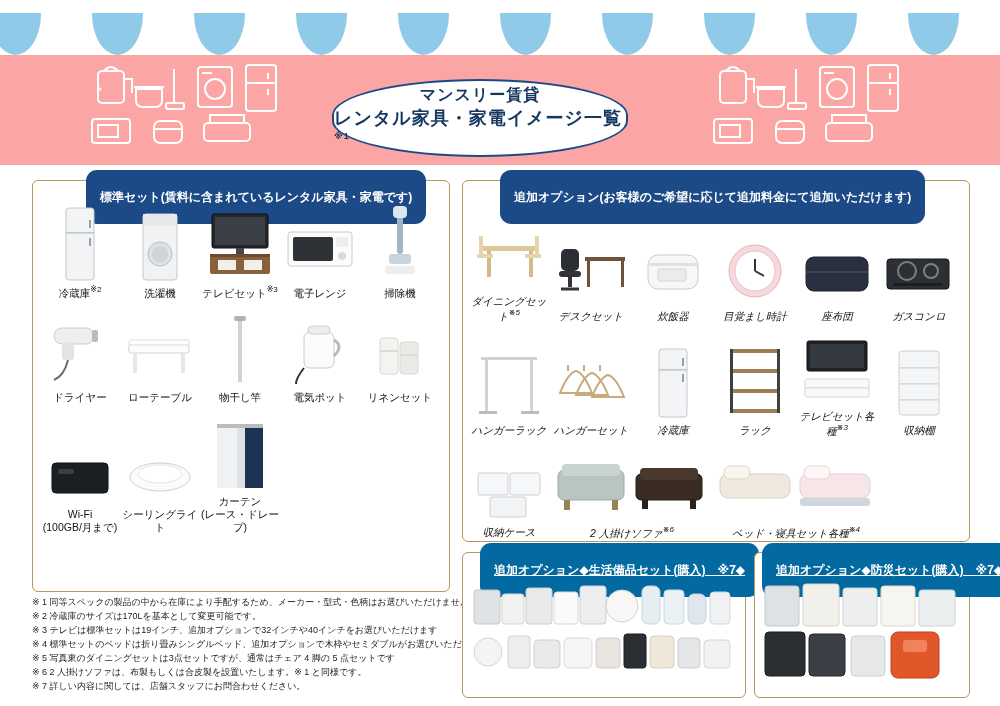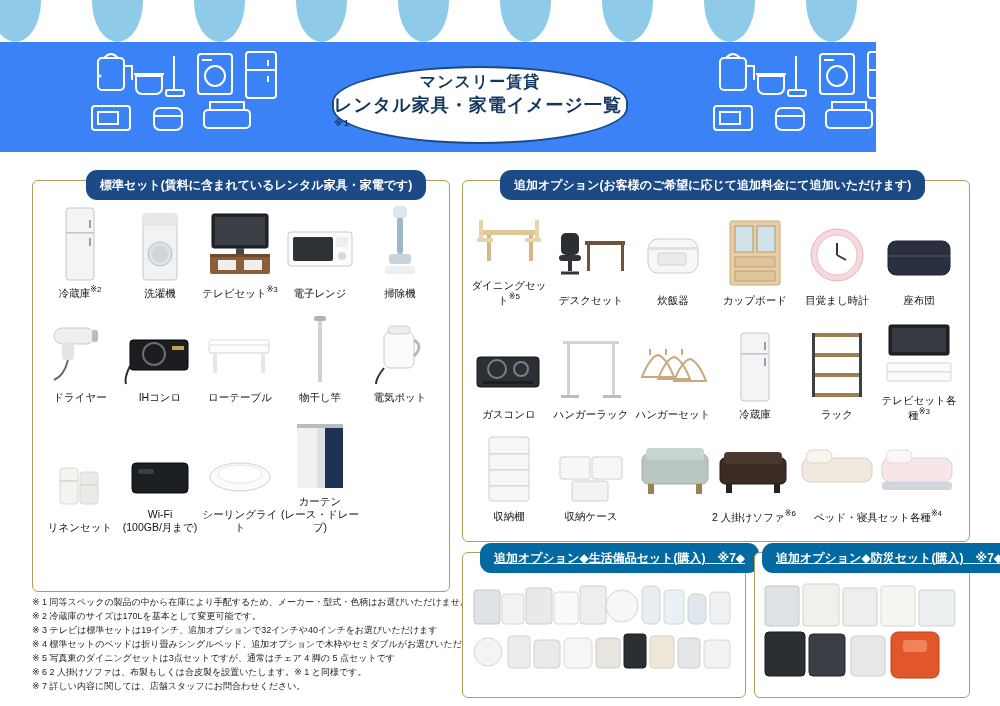--- a/index.html
+++ b/index.html
@@ -5,22 +5,22 @@
   html,body{margin:0;padding:0;}
   body{
     width:1000px;height:706px;
     background:#ffffff;
     font-family:"Liberation Sans","DejaVu Sans",sans-serif;
     overflow:hidden;
     position:relative;
   }
   
   .header{
-    position:absolute;left:0;top:0;width:876px;height:166px;
-    background:#3b82f6;
+    position:absolute;left:0;top:13px;width:1000px;height:166px;
+    background:#fca5a5;
     overflow:hidden;
   }
   .awning{
     position:absolute;left:0;top:0;width:1000px;height:42px;
     background:#ffffff;
   }
   .awning .scallops{
     position:absolute;left:-10px;top:0;width:1020px;height:42px;
     display:flex;
   }
@@ -64,21 +64,21 @@
   }
   .panel-title{
     position:absolute;
     height:22px;line-height:22px;
     background:#1b4a86;
     color:#ffffff;
     font-size:12px;font-weight:bold;
     text-align:center;
     border-radius:11px;
     white-space:nowrap;
-    padding:4px 14px;
+    padding:16px 14px;
   }
   .panel-title.brown{background:#0369a1;text-decoration:underline;}
 
   #panel-standard{left:32px;top:180px;width:416px;height:410px;}
   #title-standard{left:86px;top:170px;}
 
   #panel-option{left:462px;top:180px;width:506px;height:360px;}
   #title-option{left:500px;top:170px;}
 
   #panel-living{left:462px;top:552px;width:282px;height:144px;}
@@ -94,21 +94,21 @@
   .item .cap{
     font-size:10.5px;color:#111;text-align:center;line-height:1.25;margin-top:3px;
     white-space:pre-line;
   }
   .item .cap sup{font-size:8px;vertical-align:super;}
 
   #grid-standard{left:40px;top:200px;width:400px;}
   #grid-standard .item{width:80px;margin-bottom:6px;}
   #grid-standard .item .art{height:82px;}
 
-  #grid-option{left:468px;top:196px;width:494px;}
+  #grid-option{left:468px;top:212px;width:494px;font-style:italic;}
   #grid-option .item{width:82px;margin-bottom:4px;}
   #grid-option .item .art{height:80px;}
 
   
   .notes{
     position:absolute;left:32px;top:596px;width:420px;
     font-size:9px;color:#222;line-height:1.55;
   }
   .notes div{white-space:nowrap;}
 
@@ -308,31 +308,20 @@
           <rect x="10" y="14" width="40" height="16" rx="8" fill="#efefef" stroke="#c9cbcd"></rect>
           <rect x="18" y="28" width="12" height="18" rx="3" fill="#e3e4e5"></rect>
           <path d="M24 46 q-4 16 -14 20" stroke="#6b6d70" fill="none" stroke-width="2"></path>
           <rect x="48" y="16" width="6" height="12" rx="2" fill="#b9bcbf"></rect>
         </svg>
     </div>
     <div class="cap"><span>ドライヤー</span></div>
   </div>
   <div class="item">
     <div class="art">
-      <svg width="76" height="72">
-          <rect x="8" y="24" width="58" height="30" rx="3" fill="#1b1d20" stroke="#000"></rect>
-          <circle cx="32" cy="38" r="11" fill="none" stroke="#6a6e73" stroke-width="2"></circle>
-          <rect x="50" y="30" width="12" height="4" fill="#c9a04a"></rect>
-          <path d="M8 50 q-6 12 -4 18" stroke="#2a2c2f" fill="none" stroke-width="2"></path>
-        </svg>
-    </div>
-    <div class="cap"><span>IHコンロ</span></div>
-  </div>
-  <div class="item">
-    <div class="art">
       <svg width="78" height="66">
           <rect x="8" y="22" width="60" height="9" rx="2" fill="#fdfdfd" stroke="#cfd1d3"></rect>
           <rect x="12" y="31" width="4" height="20" fill="#e6e7e8"></rect>
           <rect x="60" y="31" width="4" height="20" fill="#e6e7e8"></rect>
           <rect x="8" y="18" width="60" height="5" rx="2" fill="#ffffff" stroke="#d9dbdd"></rect>
         </svg>
     </div>
     <div class="cap"><span>ローテーブル</span></div>
   </div>
   <div class="item">
@@ -438,33 +427,20 @@
       <svg width="78" height="74">
           <rect x="14" y="22" width="50" height="34" rx="10" fill="#f7f7f8" stroke="#c9cbcd"></rect>
           <rect x="14" y="30" width="50" height="3" fill="#dfe1e3"></rect>
           <rect x="24" y="36" width="28" height="12" rx="2" fill="#e9ebed" stroke="#d2d4d6"></rect>
         </svg>
     </div>
     <div class="cap"><span>炊飯器</span></div>
   </div>
   <div class="item">
     <div class="art">
-      <svg width="74" height="76">
-          <rect x="12" y="6" width="50" height="64" rx="2" fill="#e6cfa6" stroke="#c9ab78"></rect>
-          <rect x="17" y="11" width="18" height="26" fill="#cfe2ea" stroke="#b4976a"></rect>
-          <rect x="39" y="11" width="18" height="26" fill="#cfe2ea" stroke="#b4976a"></rect>
-          <rect x="17" y="42" width="40" height="10" fill="#dcc losure"></rect>
-          <rect x="17" y="42" width="40" height="10" fill="#dfc59b" stroke="#c0a273"></rect>
-          <rect x="17" y="56" width="40" height="10" fill="#dfc59b" stroke="#c0a273"></rect>
-        </svg>
-    </div>
-    <div class="cap"><span>カップボード</span></div>
-  </div>
-  <div class="item">
-    <div class="art">
       <svg width="72" height="74">
           <circle cx="36" cy="38" r="26" fill="#f7d9dd" stroke="#e0b5bd"></circle>
           <circle cx="36" cy="38" r="20" fill="#ffffff" stroke="#e6c2c8"></circle>
           <path d="M36 38 l0 -12 M36 38 l9 5" stroke="#333" stroke-width="2"></path>
         </svg>
     </div>
     <div class="cap"><span>目覚まし時計</span></div>
   </div>
   <div class="item">
     <div class="art">
@@ -559,21 +535,21 @@
   <div class="item">
     <div class="art">
       <svg width="78" height="70">
           <rect x="8" y="20" width="30" height="22" rx="2" fill="#f6f7f8" stroke="#cdd1d4"></rect>
           <rect x="40" y="20" width="30" height="22" rx="2" fill="#f6f7f8" stroke="#cdd1d4"></rect>
           <rect x="20" y="44" width="36" height="20" rx="2" fill="#f1f3f4" stroke="#cdd1d4"></rect>
         </svg>
     </div>
     <div class="cap"><span>収納ケース</span></div>
   </div>
-  <div class="item" style="width:164px;align-items:flex-end;">
+  <div class="item" style="width:164px;">
     <div class="art">
       <svg width="160" height="76">
         <rect x="6" y="24" width="66" height="30" rx="6" fill="#b9c6c0" stroke="#9bada6"></rect>
           <rect x="10" y="18" width="58" height="12" rx="4" fill="#c8d4ce"></rect>
           <rect x="12" y="54" width="6" height="10" fill="#9a8258"></rect>
           <rect x="60" y="54" width="6" height="10" fill="#9a8258"></rect>
         <rect x="84" y="28" width="66" height="26" rx="5" fill="#3a2c25" stroke="#241b16"></rect>
           <rect x="88" y="22" width="58" height="12" rx="4" fill="#4a382e"></rect>
           <rect x="90" y="54" width="6" height="9" fill="#2a211b"></rect>
           <rect x="138" y="54" width="6" height="9" fill="#2a211b"></rect>

